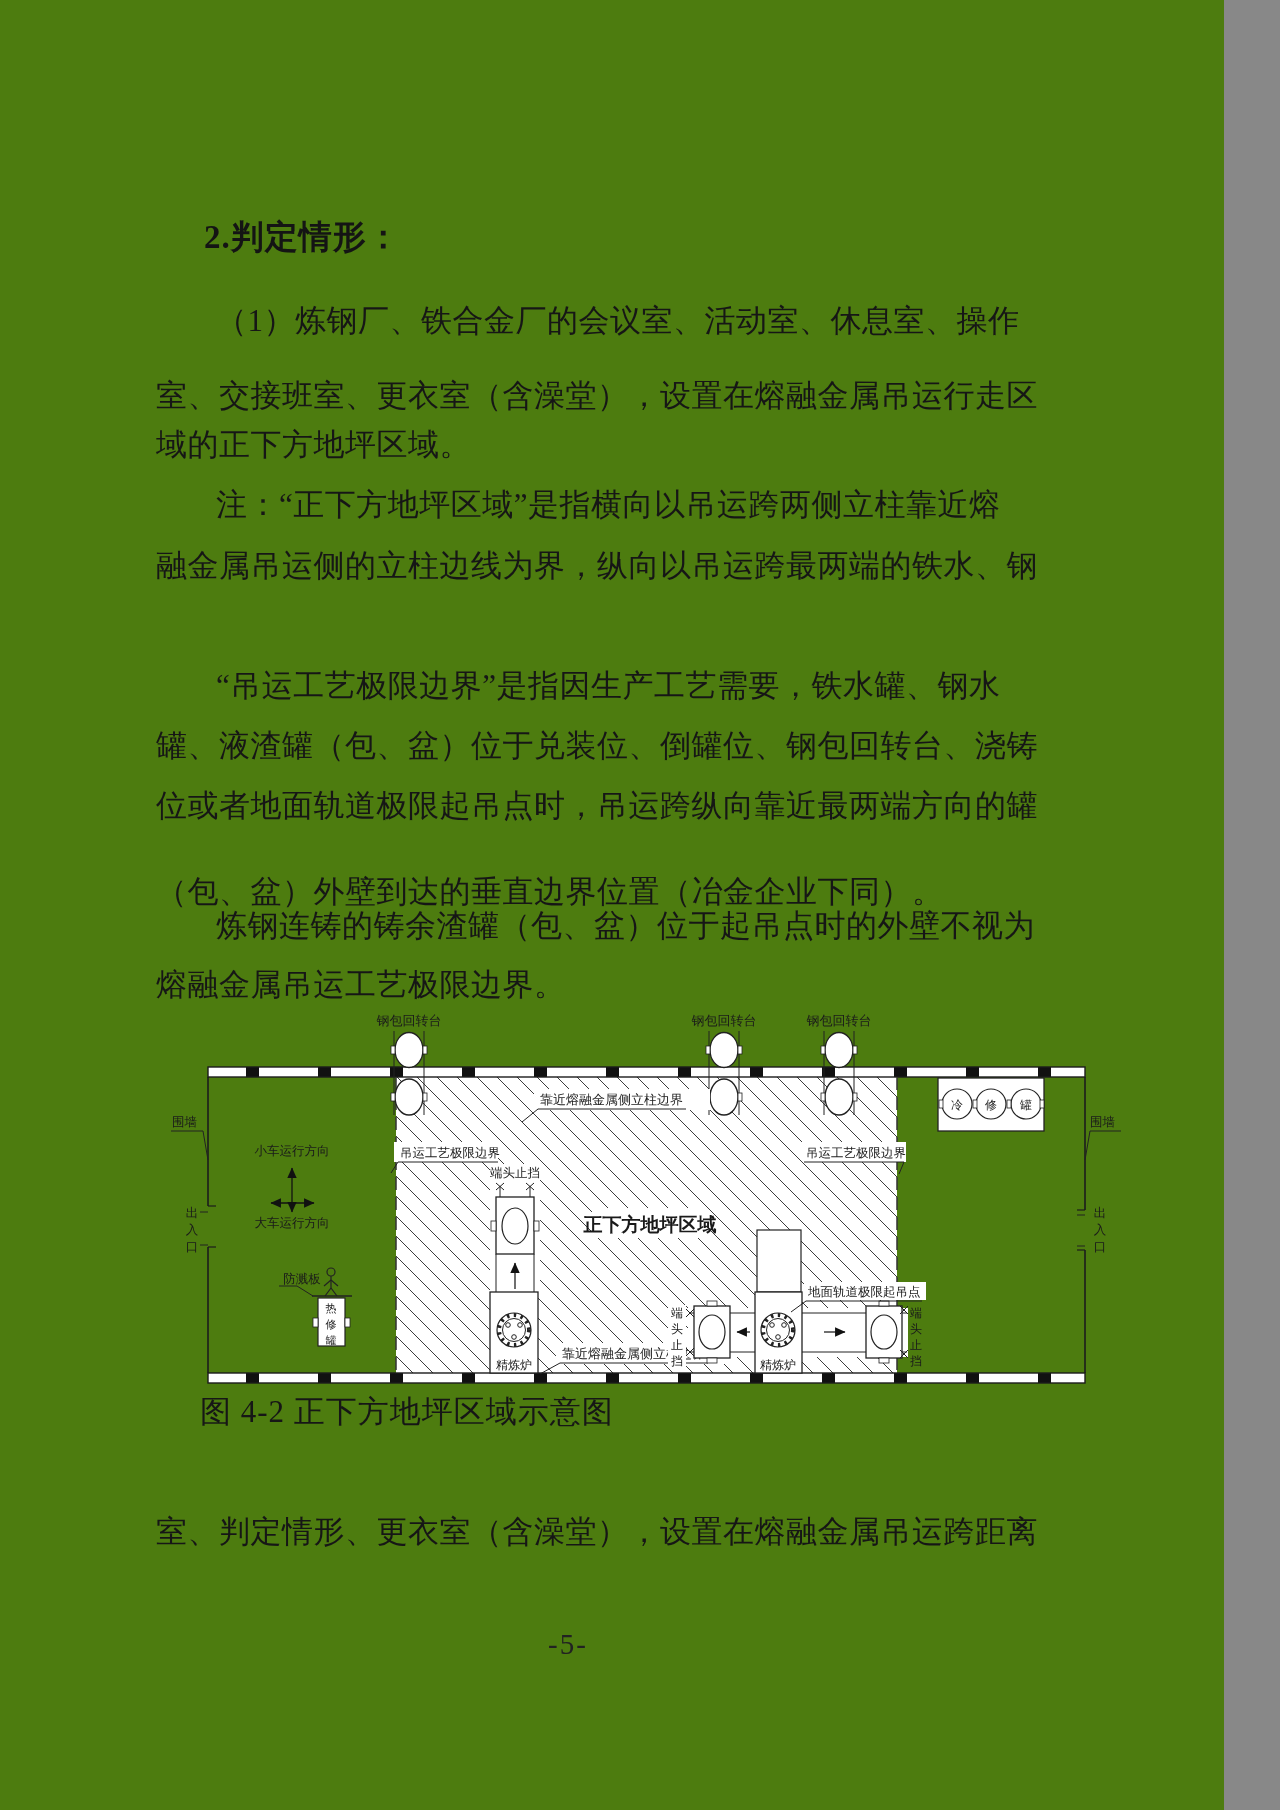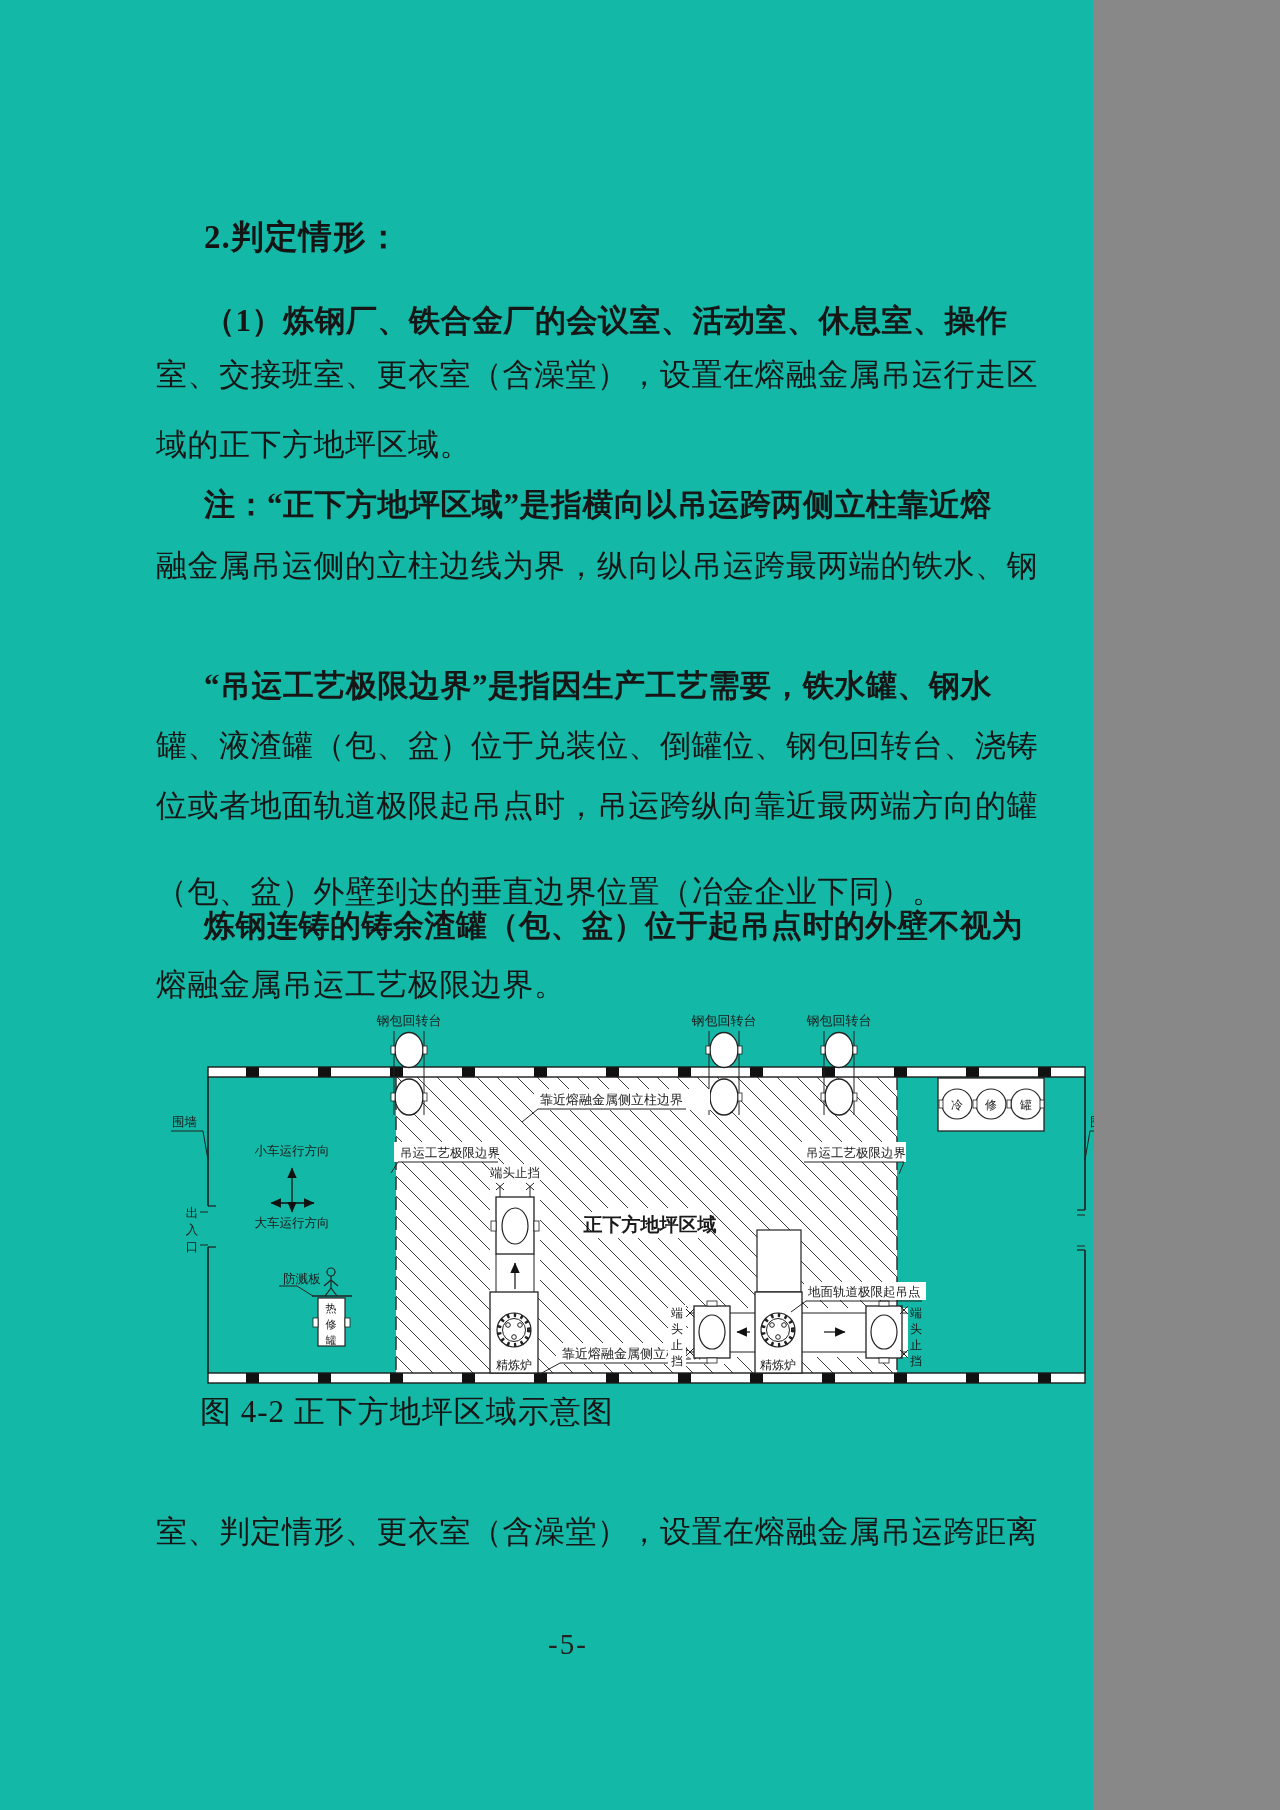--- a/index.html
+++ b/index.html
@@ -1,36 +1,36 @@
 <!DOCTYPE html>
 <html><head>
 <meta charset="utf-8">
 <style>
   html,body{margin:0;padding:0;background:#888;}
-  #page{position:relative;width:1094px;height:1810px;background:#14b8a6;
+  #page{position:relative;width:1224px;height:1810px;background:#4d7c0f;
         font-family:"Liberation Serif","DejaVu Serif",serif;color:#141414;overflow:hidden;}
   .bodyline{position:absolute;left:156px;font-size:31px;line-height:36px;white-space:nowrap;
             letter-spacing:0.5px;color:#161616;}
-  .indent{left:204px;font-weight:bold;}
+  .indent{left:216px;}
   .heading{position:absolute;left:204px;top:215px;font-size:33px;font-weight:bold;letter-spacing:1px;}
   .caption{position:absolute;left:200px;top:1391px;width:880px;
            font-size:31px;letter-spacing:1px;color:#161616;}
   .pagenum{position:absolute;left:0px;top:1628px;width:1136px;text-align:center;
            font-size:29px;letter-spacing:2px;color:#222;}
   svg text{font-family:"Liberation Serif","DejaVu Serif",serif;fill:#1a1a1a;}
 </style>
 </head>
 <body>
 
 <div id="page">
 
   <div class="heading">2.判定情形：</div>
 
   <div class="bodyline indent" style="top:303px">（1）炼钢厂、铁合金厂的会议室、活动室、休息室、操作</div>
-  <div class="bodyline" style="top:357px">室、交接班室、更衣室（含澡堂），设置在熔融金属吊运行走区</div>
+  <div class="bodyline" style="top:378px">室、交接班室、更衣室（含澡堂），设置在熔融金属吊运行走区</div>
   <div class="bodyline" style="top:427px">域的正下方地坪区域。</div>
   <div class="bodyline indent" style="top:487px">注：“正下方地坪区域”是指横向以吊运跨两侧立柱靠近熔</div>
   <div class="bodyline" style="top:548px">融金属吊运侧的立柱边线为界，纵向以吊运跨最两端的铁水、钢</div>
   <div class="bodyline" style="top:728px">罐、液渣罐（包、盆）位于兑装位、倒罐位、钢包回转台、浇铸</div>
   <div class="bodyline indent" style="top:668px">“吊运工艺极限边界”是指因生产工艺需要，铁水罐、钢水</div>
   <div class="bodyline" style="top:788px">位或者地面轨道极限起吊点时，吊运跨纵向靠近最两端方向的罐</div>
   <div class="bodyline" style="top:874px">（包、盆）外壁到达的垂直边界位置（冶金企业下同）。</div>
   <div class="bodyline indent" style="top:908px">炼钢连铸的铸余渣罐（包、盆）位于起吊点时的外壁不视为</div>
   <div class="bodyline" style="top:967px">熔融金属吊运工艺极限边界。</div>
 

